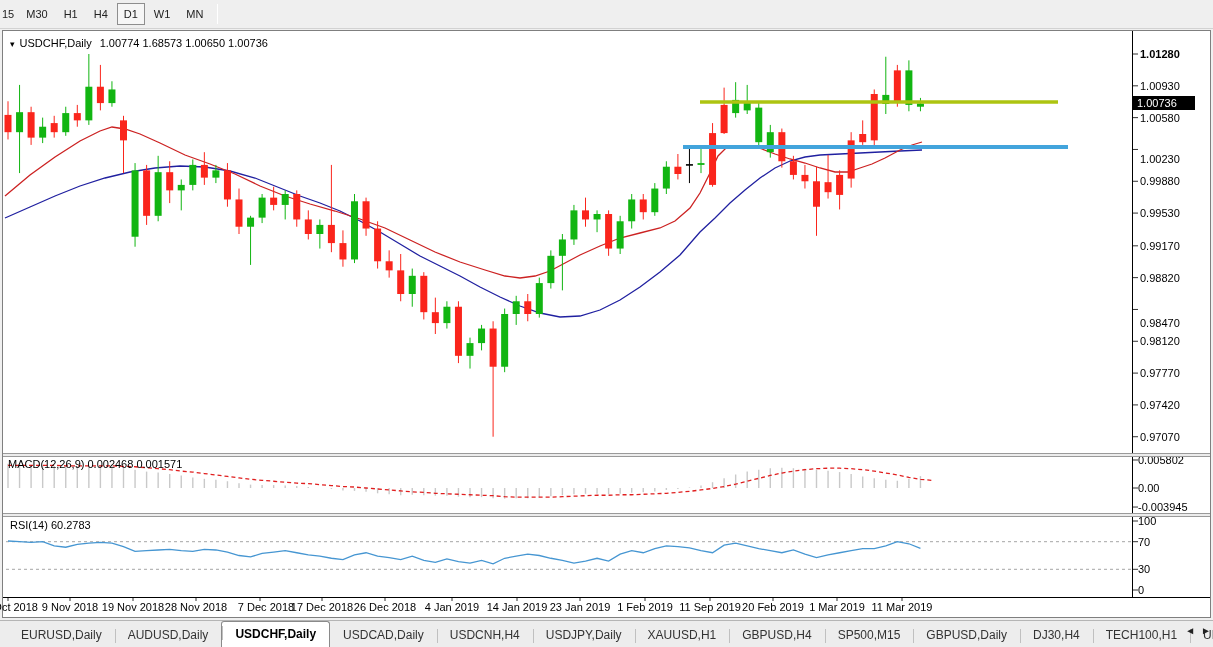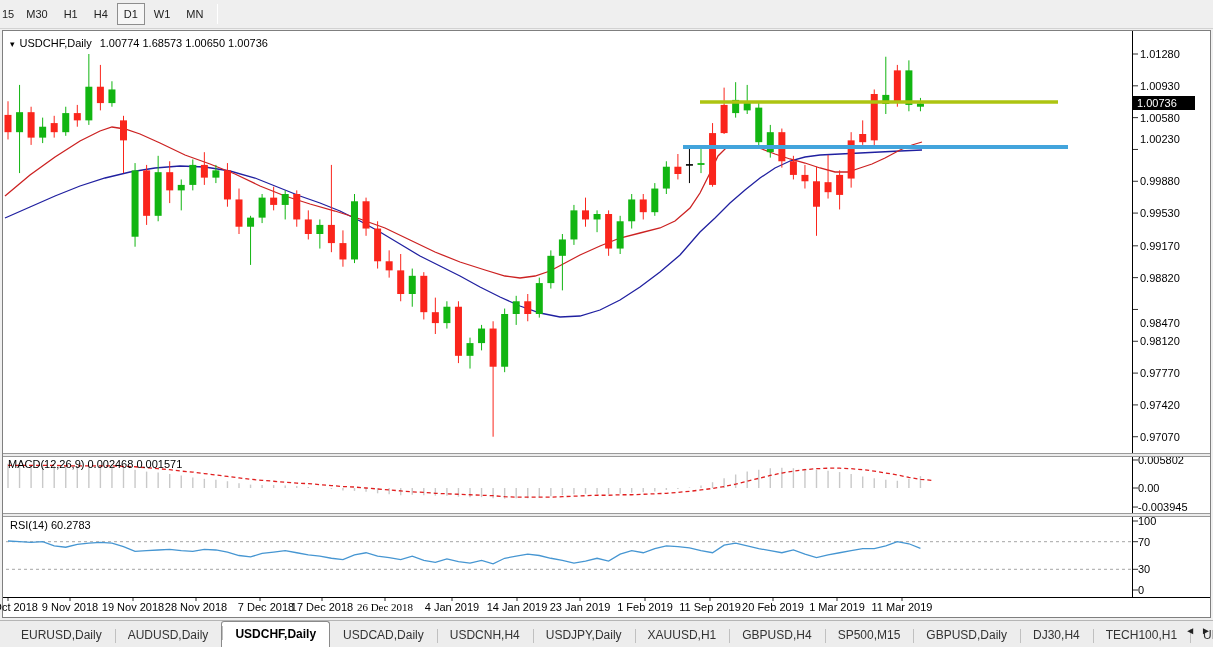--- a/index.html
+++ b/index.html
@@ -345,24 +345,24 @@
       <line x1="902" y1="597" x2="902" y2="601" stroke="#333" stroke-width="1"></line>
     </svg>
 
   <div class="pane-label" id="chart-title">
     <span class="arrow">▾</span><span>USDCHF,Daily</span><span class="vals">1.00774 1.68573 1.00650 1.00736</span>
   </div>
   <div class="pane-label" id="macd-label" style="left:8px; top:458px;">MACD(12,26,9) 0.002468 0.001571</div>
   <div class="pane-label" id="rsi-label" style="left:10px; top:519px;">RSI(14) 60.2783</div>
 
   <div id="price-axis">
-      <div class="axis-label" style="top: 48px;">1.01280</div>
+      <div class="axis-label" style="top: 48px; font-weight: bold;">1.01280</div>
       <div class="axis-label" style="top: 79.8185px;">1.00930</div>
       <div class="axis-label" style="top: 111.637px;">1.00580</div>
-      <div class="axis-label" style="top: 133px; text-align: right;">1.00230</div>
+      <div class="axis-label" style="top: 153px; text-align: right;">1.00230</div>
       <div class="axis-label" style="top: 175.274px;">0.99880</div>
       <div class="axis-label" style="top: 207.092px;">0.99530</div>
       <div class="axis-label" style="top: 239.82px;">0.99170</div>
       <div class="axis-label" style="top: 271.639px;">0.98820</div>
       <div class="axis-label" style="top: 303.457px; margin-top: 14px;">0.98470</div>
       <div class="axis-label" style="top: 335.276px;">0.98120</div>
       <div class="axis-label" style="top: 367.094px;">0.97770</div>
       <div class="axis-label" style="top: 398.913px;">0.97420</div>
       <div class="axis-label" style="top: 430.731px;">0.97070</div>
     </div>
@@ -377,21 +377,21 @@
       <div class="axis-label" style="top: 563.3px; left: 1138px;">30</div>
       <div class="axis-label" style="top: 584px; left: 1138px;">0</div>
     </div>
   <div id="date-axis">
       <div class="date-label" style="left: 8px;">31 Oct 2018</div>
       <div class="date-label" style="left: 70px;">9 Nov 2018</div>
       <div class="date-label" style="left: 133px;">19 Nov 2018</div>
       <div class="date-label" style="left: 196px;">28 Nov 2018</div>
       <div class="date-label" style="left: 260px; padding-left: 12px;">7 Dec 2018</div>
       <div class="date-label" style="left: 322px;">17 Dec 2018</div>
-      <div class="date-label" style="left: 385px; font-family: Liberation Serif, serif;">26 Dec 2018</div>
+      <div class="date-label" style="left: 385px;">26 Dec 2018</div>
       <div class="date-label" style="left: 452px;">4 Jan 2019</div>
       <div class="date-label" style="left: 517px;">14 Jan 2019</div>
       <div class="date-label" style="left: 580px;">23 Jan 2019</div>
       <div class="date-label" style="left: 645px;">1 Feb 2019</div>
       <div class="date-label" style="left: 710px;">11 Sep 2019</div>
       <div class="date-label" style="left: 773px;">20 Feb 2019</div>
       <div class="date-label" style="left: 837px;">1 Mar 2019</div>
       <div class="date-label" style="left: 902px;">11 Mar 2019</div>
     </div>
 

